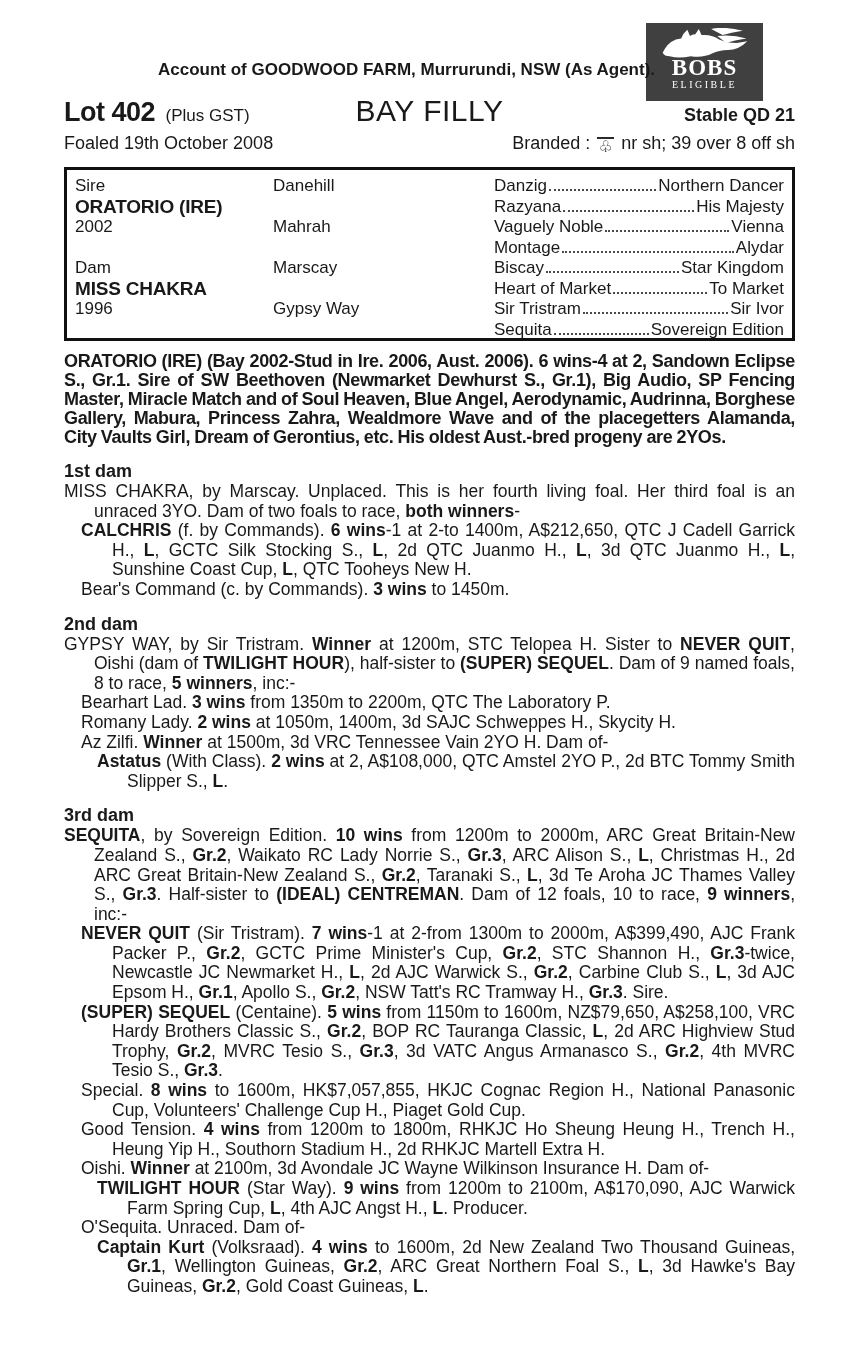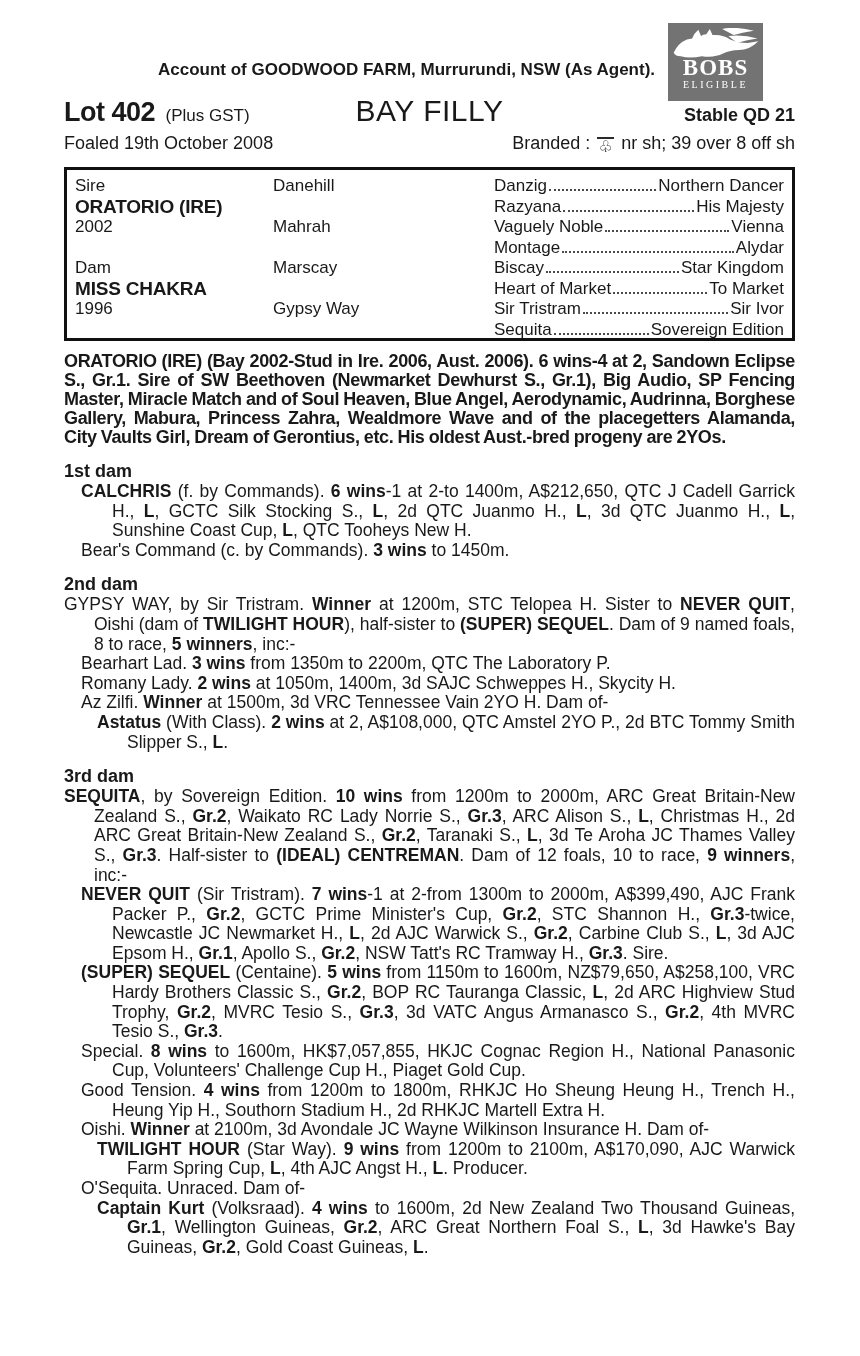--- a/index.html
+++ b/index.html
@@ -29,22 +29,22 @@
   .foalrow {
     position: absolute; top: 133px; left: 0; right: 0;
     display: flex; justify-content: space-between; font-size: 18px;
   }
   .branded { display: inline-flex; align-items: flex-end; gap: 6px; }
   .brand-mark { display: inline-flex; flex-direction: column; align-items: center; margin: 0 1px; }
   .brand-bar { width: 17px; border-top: 2px solid #2a2a2a; margin-bottom: 0; }
   .brand-glyph { font-size: 16px; line-height: 15px; }
 
   .bobs {
-    position: absolute; top: 23px; right: 32px; width: 95px; height: 78px;
-    background: #737373; color: #fff; text-align: center; overflow: hidden;
+    position: absolute; top: 23px; right: 32px; width: 117px; height: 78px;
+    background: #404040; color: #fff; text-align: center; overflow: hidden;
   }
   .bobs svg { display: block; margin: 5px auto 0; }
   .bobs-name {
     font-family: "Liberation Serif", serif; font-size: 23px; font-weight: bold;
     line-height: 20px; letter-spacing: 1px;
   }
   .bobs-sub {
     font-family: "Liberation Serif", serif; font-size: 10px;
     letter-spacing: 2.5px; line-height: 13px;
   }
@@ -182,20 +182,21 @@
           <span class="lead"></span>
           <span class="g3s">Sovereign Edition</span>
         </div>
     </div>
   </div>
 
   <p class="sire-para">ORATORIO (IRE) (Bay 2002-Stud in Ire. 2006, Aust. 2006). 6 wins-4 at 2, Sandown Eclipse S., Gr.1. Sire of SW Beethoven (Newmarket Dewhurst S., Gr.1), Big Audio, SP Fencing Master, Miracle Match and of Soul Heaven, Blue Angel, Aerodynamic, Audrinna, Borghese Gallery, Mabura, Princess Zahra, Wealdmore Wave and of the placegetters Alamanda, City Vaults Girl, Dream of Gerontius, etc. His oldest Aust.-bred progeny are 2YOs.</p>
 
   <section>
     <h2 class="sec-h">1st dam</h2>
+    <p class="e lv0"><span>MISS CHAKRA, by Marscay. Unplaced. This is her fourth living foal. Her third foal is an unraced 3YO. Dam of two foals to race, </span><span class="b">both winners</span><span>-</span></p>
     <p class="e lv1"><span class="b">CALCHRIS</span><span> (f. by Commands). </span><span class="b">6 wins</span><span>-1 at 2-to 1400m, A$212,650, QTC J Cadell Garrick H., </span><span class="b">L</span><span>, GCTC Silk Stocking S., </span><span class="b">L</span><span>, 2d QTC Juanmo H., </span><span class="b">L</span><span>, 3d QTC Juanmo H., </span><span class="b">L</span><span>, Sunshine Coast Cup, </span><span class="b">L</span><span>, QTC Tooheys New H.</span></p>
     <p class="e lv1"><span>Bear's Command (c. by Commands). </span><span class="b">3 wins</span><span> to 1450m.</span></p>
   </section>
 
   <section>
     <h2 class="sec-h">2nd dam</h2>
     <p class="e lv0"><span>GYPSY WAY, by Sir Tristram. </span><span class="b">Winner</span><span> at 1200m, STC Telopea H. Sister to </span><span class="b">NEVER QUIT</span><span>, Oishi (dam of </span><span class="b">TWILIGHT HOUR</span><span>), half-sister to </span><span class="b">(SUPER) SEQUEL</span><span>. Dam of 9 named foals, 8 to race, </span><span class="b">5 winners</span><span>, inc:-</span></p>
     <p class="e lv1"><span>Bearhart Lad. </span><span class="b">3 wins</span><span> from 1350m to 2200m, QTC The Laboratory P.</span></p>
     <p class="e lv1"><span>Romany Lady. </span><span class="b">2 wins</span><span> at 1050m, 1400m, 3d SAJC Schweppes H., Skycity H.</span></p>
     <p class="e lv1"><span>Az Zilfi. </span><span class="b">Winner</span><span> at 1500m, 3d VRC Tennessee Vain 2YO H. Dam of-</span></p>

